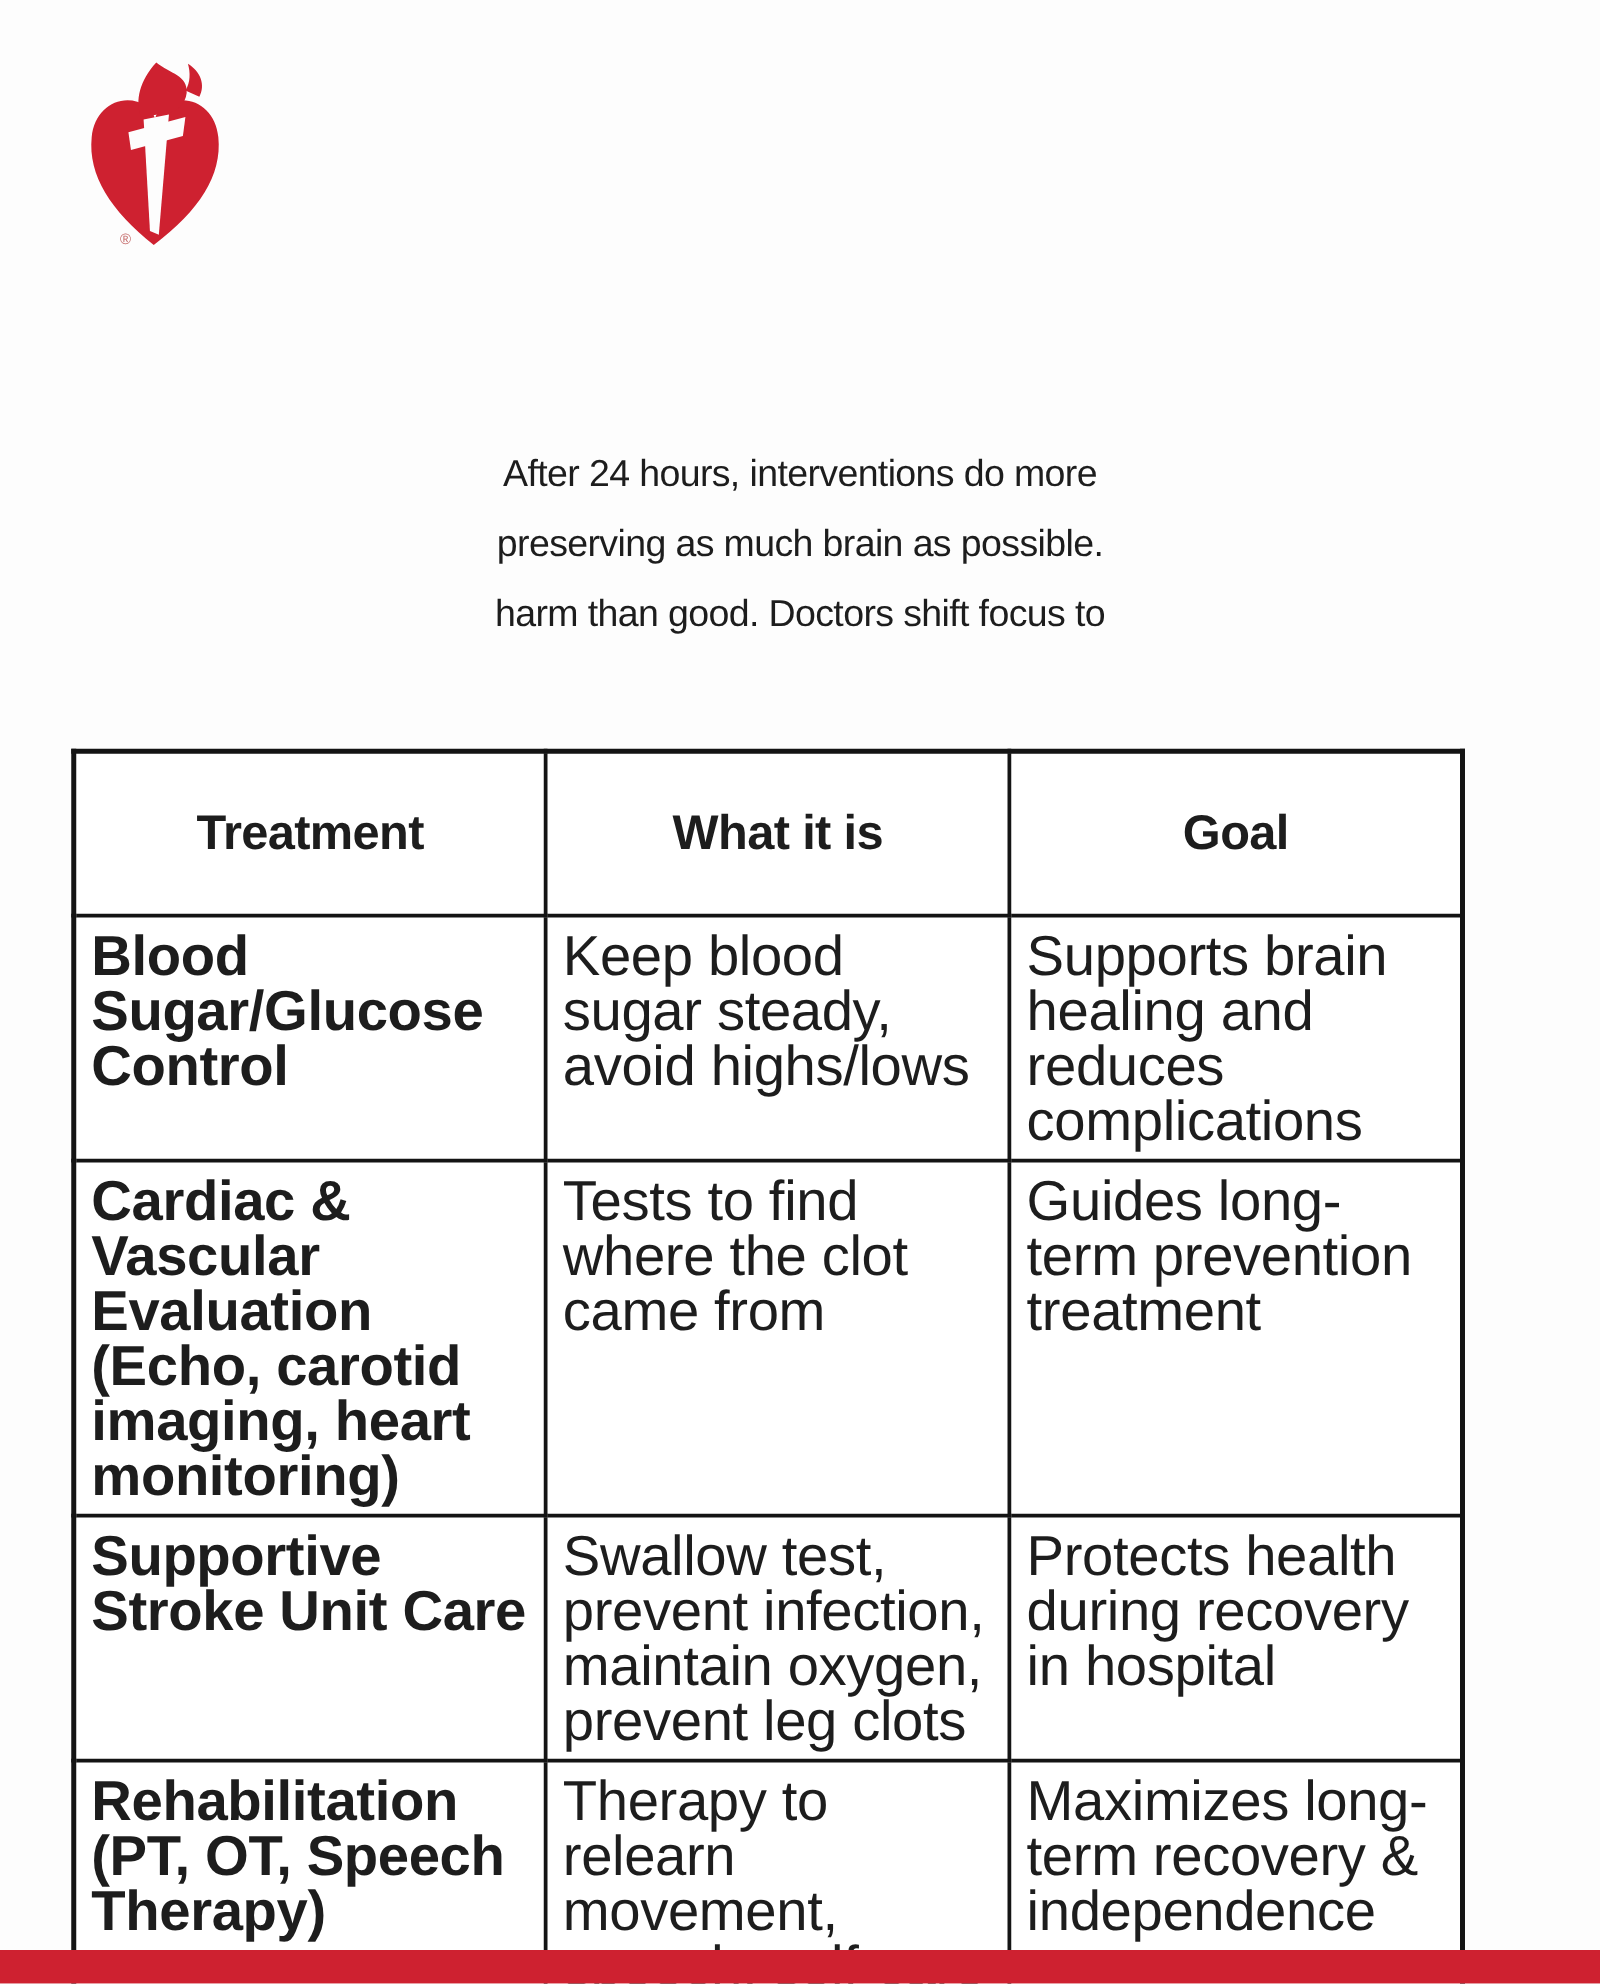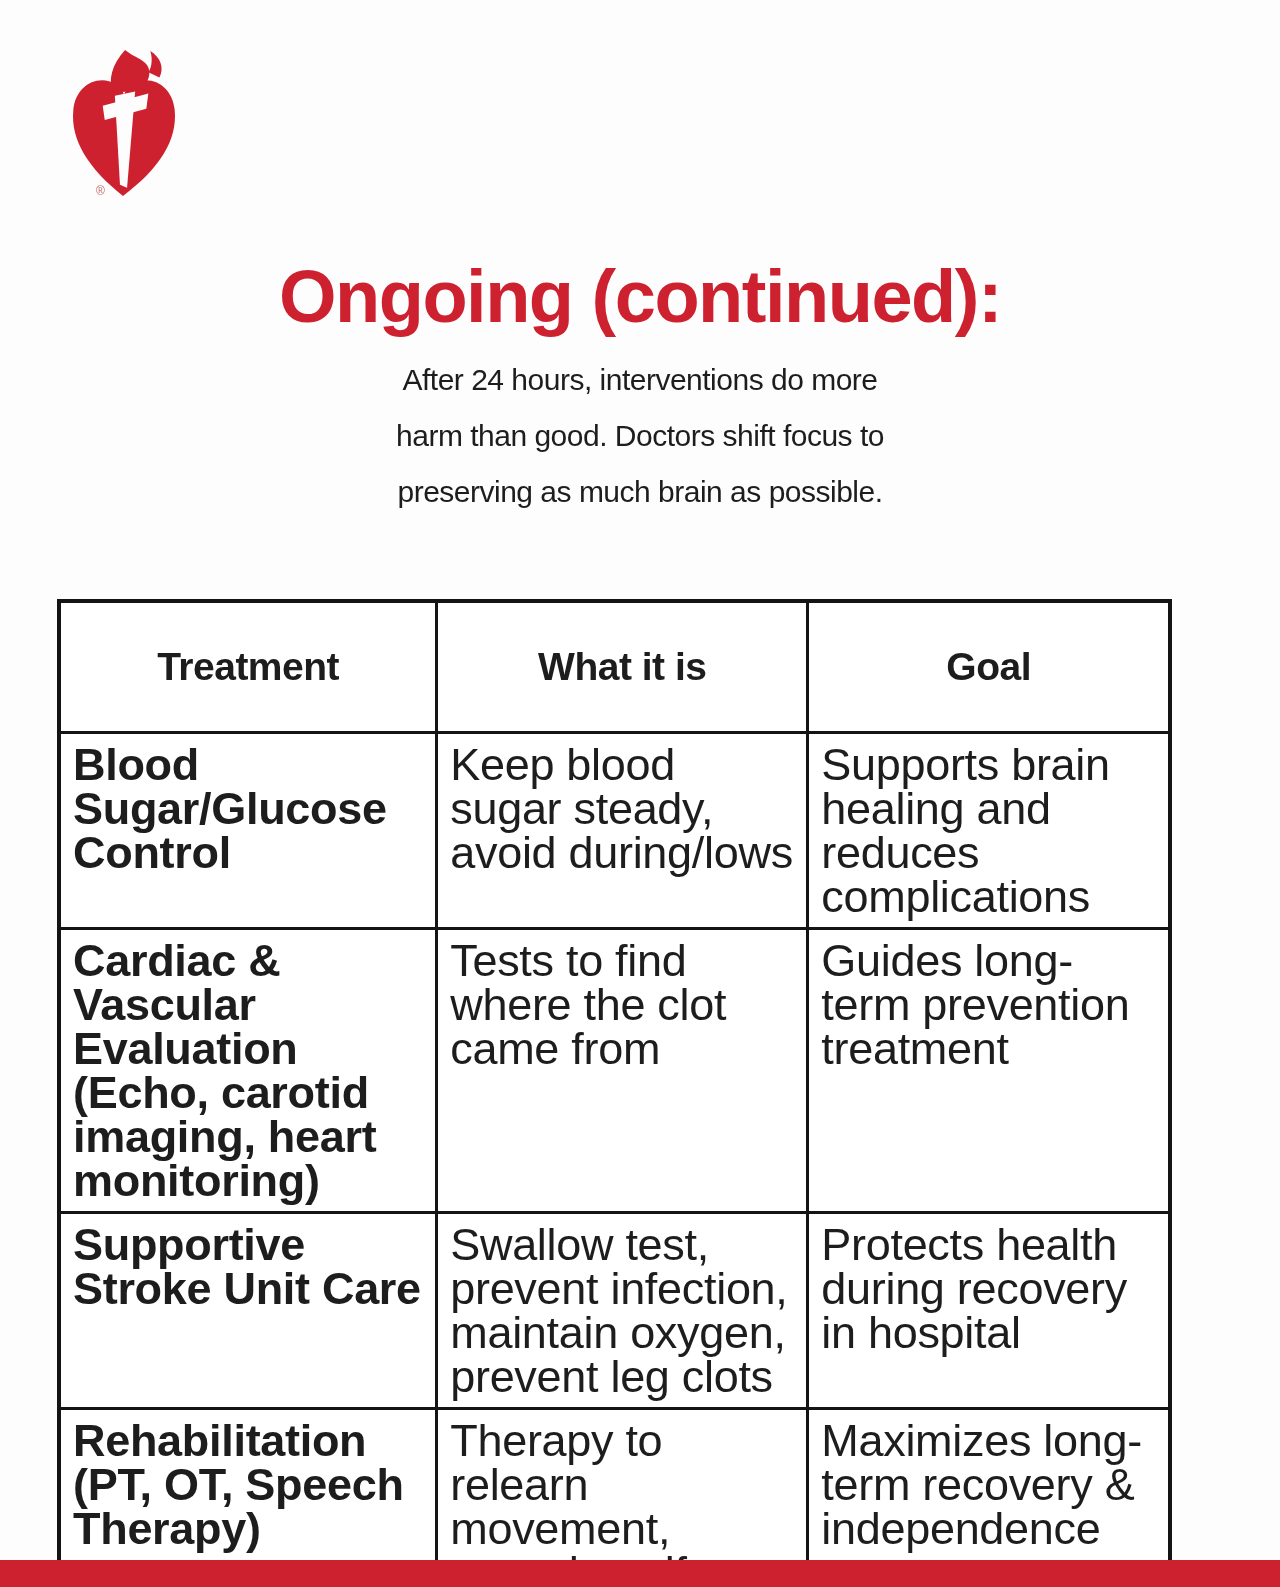--- a/index.html
+++ b/index.html
@@ -115,45 +115,44 @@
 
       <path fill="var(--brand-red)" d="M62 2 C73 11 87 12 86 26 C85 35 78 41 70 42 L50 45 C45 32 49 16 62 2 Z"></path>
       <path fill="var(--brand-red)" d="M87 3 C97 9 101 20 96 29 L85 24 C89 18 89 10 87 3 Z"></path>
 
       <polygon fill="#fdfdfd" points="52,47 72,43 64,138 57,135"></polygon>
       <polygon fill="#fdfdfd" points="40,57 85,45 83,60 42,71"></polygon>
     </svg>
     <span class="reg">®</span>
   </div>
 
-  <h1 class="title">Ongoing (continued):</h1>
 
   <div class="subtitle">
     <div>After 24 hours, interventions do more</div>
+    <div>preserving as much brain as possible.</div>
     <div>harm than good. Doctors shift focus to</div>
-    <div>preserving as much brain as possible.</div>
   </div>
 
   <table class="tx">
     <colgroup>
         <col class="c1">
         <col class="c2">
         <col class="c3">
       </colgroup>
     <thead>
       <tr>
         <th>Treatment</th>
         <th>What it is</th>
         <th>Goal</th>
       </tr>
     </thead>
     <tbody>
       <tr class="r1">
         <td class="treat">Blood Sugar/Glucose Control</td>
-        <td>Keep blood sugar steady, avoid during/lows</td>
+        <td>Keep blood sugar steady, avoid highs/lows</td>
         <td>Supports brain healing and reduces complications</td>
       </tr>
       <tr class="r2">
         <td class="treat">Cardiac &amp; Vascular Evaluation (Echo, carotid imaging, heart monitoring)</td>
         <td>Tests to find where the clot came from</td>
         <td>Guides long-term prevention treatment</td>
       </tr>
       <tr class="r3">
         <td class="treat">Supportive Stroke Unit Care</td>
         <td>Swallow test, prevent infection, maintain oxygen, prevent leg clots</td>

